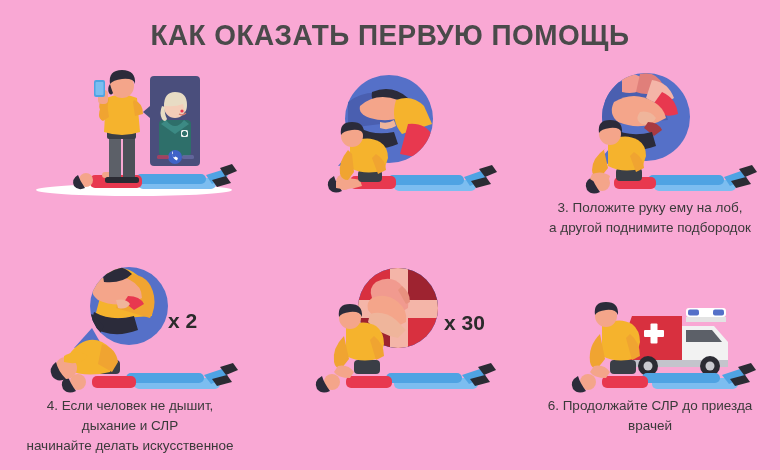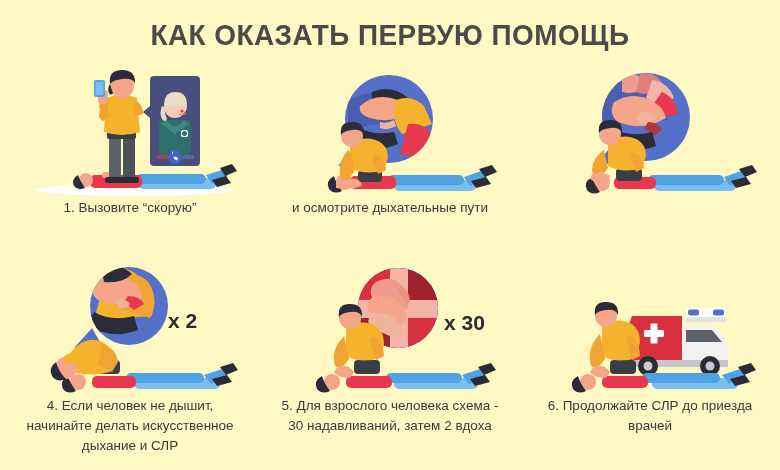--- a/index.html
+++ b/index.html
@@ -12,21 +12,21 @@
     height: 470px;
     overflow: hidden;
     font-family: "Liberation Sans", "DejaVu Sans", sans-serif;
     color: #3f3f3f;
     position: relative;
   }
   #infographic {
     position: relative;
     width: 780px;
     height: 470px;
-    background: #fef9c3;
+    background: #f9a8d4;
   }
 
   
   .title {
     position: absolute;
     top: 18px;
     left: 0;
     width: 780px;
     text-align: center;
     font-family: "Liberation Sans Narrow", "Liberation Sans", sans-serif;
@@ -136,23 +136,20 @@
             <path d="M86 52 q-5 -8 -1 -14 q4 -4 8 -1 l-2 10 Z" fill="#f0a431"></path>
             <rect x="82" y="28" width="10" height="14" rx="4" fill="#f4a58a"></rect>
             <circle cx="106" cy="24" r="12" fill="#f4a58a"></circle>
             <path d="M94 22 q-2 -14 12 -14 q14 0 13 14 q-1 -6 -13 -5 q-9 1 -12 5 Z" fill="#2b2b3a"></path>
             <path d="M94 22 q-3 4 -1 9 q2 3 4 0 q-2 -5 -3 -9 Z" fill="#2b2b3a"></path>
             <rect x="78" y="18" width="11" height="17" rx="2" fill="#4fa3e3"></rect>
             <rect x="79.5" y="20" width="8" height="13" rx="1" fill="#7cbdf0"></rect>
           </g>
         </svg>
       </div>
-      <div class="caption">
-        <span class="ln">1. Вызовите “скорую”</span>
-      </div>
     </div>
 
     <div class="step r1 c2">
       <div class="art">
         <svg width="260" height="136" viewBox="0 0 260 136">
 
           <g>
             <path d="M78 85 L62 104 L86 100 Z" fill="#5570c8"></path>
             <circle cx="113" cy="57" r="44" fill="#5570c8"></circle>
             <clipPath id="clip2">
@@ -185,21 +182,20 @@
             <rect x="82" y="108" width="24" height="12" rx="4" fill="#3a3e46"></rect>
             <path d="M74 82 q16 -10 30 -2 q8 5 8 16 l-4 12 q-18 6 -34 -2 Z" fill="#f5b32d"></path>
             <path d="M72 88 q-10 12 -8 24 q2 6 8 6 l6 -8 -2 -18 Z" fill="#f0a431"></path>
             <circle cx="76" cy="74" r="11" fill="#f4a58a"></circle>
             <path d="M65 73 q-2 -13 11 -13 q13 0 12 13 q-2 -6 -12 -5 q-9 1 -11 5 Z" fill="#2b2b3a"></path>
             <path d="M100 92 q10 6 10 16 l-8 4 -6 -16 Z" fill="#f0a431"></path>
           </g>
         </svg>
       </div>
       <div class="caption">
-        <span class="ln">и осмотрите дыхательные пути</span>
       </div>
     </div>
 
     <div class="step r1 c3">
       <div class="art">
         <svg width="260" height="136" viewBox="0 0 260 136">
           <g>
             <path d="M74 86 L58 104 L82 100 Z" fill="#5570c8"></path>
             <circle cx="110" cy="55" r="44" fill="#5570c8"></circle>
             <clipPath id="clip3">
@@ -232,20 +228,24 @@
             <rect x="80" y="106" width="26" height="13" rx="4" fill="#3a3e46"></rect>
             <path d="M72 80 q16 -10 30 -2 q8 5 8 16 l-4 12 q-18 6 -34 -2 Z" fill="#f5b32d"></path>
             <path d="M70 86 q-14 10 -14 22 q0 7 8 8 l8 -10 -4 -18 Z" fill="#f0a431"></path>
             <path d="M56 112 q10 -4 18 2 l-2 6 q-12 2 -18 -3 Z" fill="#f4a58a"></path>
             <circle cx="74" cy="72" r="11" fill="#f4a58a"></circle>
             <path d="M63 71 q-2 -13 11 -13 q13 0 12 13 q-2 -6 -12 -5 q-9 1 -11 5 Z" fill="#2b2b3a"></path>
             <path d="M98 90 q10 6 10 16 l-8 4 -6 -16 Z" fill="#f0a431"></path>
           </g>
         </svg>
       </div>
+      <div class="caption">
+        <span class="ln">3. Положите руку ему на лоб,</span>
+        <span class="ln">а другой поднимите подбородок</span>
+      </div>
     </div>
 
     <div class="step r2 c1">
       <div class="art">
         <svg width="260" height="136" viewBox="0 0 260 136">
           <g>
             <path d="M76 68 L58 88 L84 82 Z" fill="#5570c8"></path>
             <circle cx="113" cy="46" r="39" fill="#5570c8"></circle>
             <clipPath id="clip4">
                 <circle cx="113" cy="46" r="39"></circle>
@@ -278,22 +278,22 @@
             <circle cx="50" cy="108" r="11" fill="#f4a58a"></circle>
             <path d="M40 102 q-8 6 -4 14 q5 7 14 3 q-8 -8 -10 -17 Z" fill="#2b2b3a"></path>
             <path d="M48 96 q14 -8 24 0 q-8 10 -24 6 Z" fill="#f5b32d"></path>
           </g>
           <text class="mult-svg" x="152" y="68" font-family="Liberation Sans, sans-serif" font-size="21" font-weight="bold" fill="#2b2b2b">x 2</text>
         </svg>
         
       </div>
       <div class="caption">
         <span class="ln">4. Если человек не дышит,</span>
+        <span class="ln">дыхание и СЛР</span>
         <span class="ln">начинайте делать искусственное</span>
-        <span class="ln">дыхание и СЛР</span>
       </div>
     </div>
 
     <div class="step r2 c2">
       <div class="art">
         <svg width="260" height="136" viewBox="0 0 260 136">
           <g>
             <path d="M88 72 L70 92 L96 86 Z" fill="#5570c8"></path>
             <circle cx="122" cy="48" r="40" fill="#5570c8"></circle>
             <clipPath id="clip5">
@@ -329,24 +329,20 @@
             <path d="M68 76 q-12 12 -10 26 q1 6 7 7 l8 -10 -5 -23 Z" fill="#f0a431"></path>
             <path d="M62 106 q10 -2 16 6 l-4 6 q-12 0 -16 -6 Z" fill="#f4a58a"></path>
             <circle cx="74" cy="58" r="11" fill="#f4a58a"></circle>
             <path d="M63 57 q-2 -13 11 -13 q13 0 12 13 q-2 -6 -12 -5 q-9 1 -11 5 Z" fill="#2b2b3a"></path>
             <path d="M98 76 q10 8 10 20 l-8 4 -6 -20 Z" fill="#f0a431"></path>
           </g>
           <text x="168" y="70" font-family="Liberation Sans, sans-serif" font-size="21" font-weight="bold" fill="#2b2b2b">x 30</text>
         </svg>
         
       </div>
-      <div class="caption">
-        <span class="ln">5.  Для взрослого человека схема -</span>
-        <span class="ln">30 надавливаний, затем 2 вдоха</span>
-      </div>
     </div>
 
     <div class="step r2 c3">
       <div class="art">
         <svg width="260" height="136" viewBox="0 0 260 136">
           <g>
             <path d="M96 56 L146 56 L146 106 L78 106 Z" fill="#d8303f"></path>
             <path d="M146 66 L178 66 L192 82 L192 106 L146 106 Z" fill="#f2f2f2"></path>
             <path d="M150 70 L176 70 L186 82 L150 82 Z" fill="#5c6068"></path>
             <rect x="108" y="70" width="20" height="7" rx="1" fill="#ffffff"></rect>

